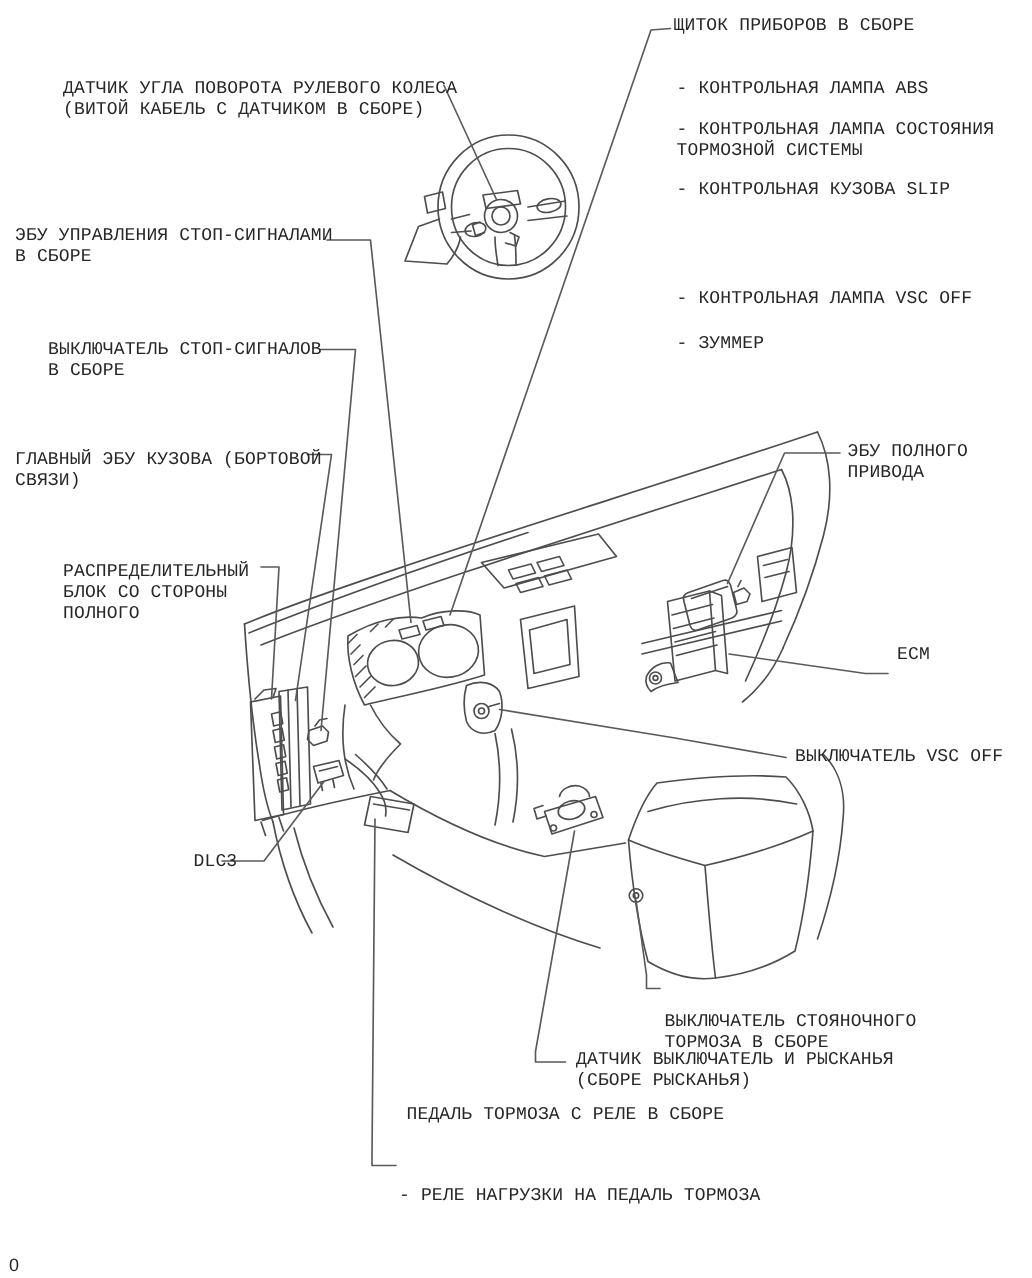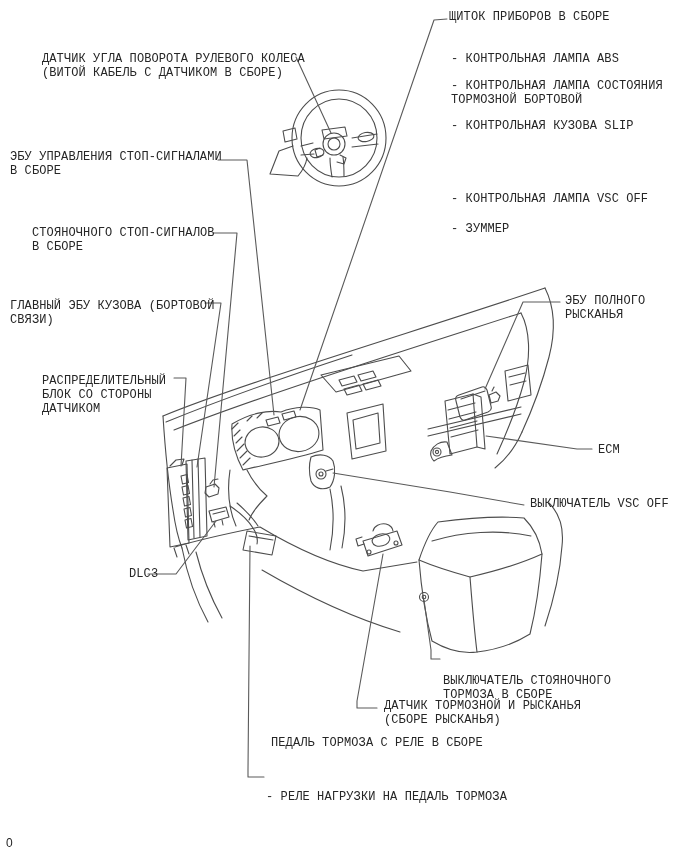--- a/index.html
+++ b/index.html
@@ -210,77 +210,77 @@
   <div class="lbl" style="left:449px;top:10px">
     <span>ЩИТОК ПРИБОРОВ В СБОРЕ</span>
   </div>
 
   <div class="lbl" style="left:451px;top:52px">
     <span>- КОНТРОЛЬНАЯ ЛАМПА ABS</span>
   </div>
 
   <div class="lbl" style="left:451px;top:79px">
     <span>- КОНТРОЛЬНАЯ ЛАМПА СОСТОЯНИЯ</span>
-    <span>ТОРМОЗНОЙ БОРТОВОЙ</span>
+    <span>ТОРМОЗНОЙ СИСТЕМЫ</span>
   </div>
 
   <div class="lbl" style="left:451px;top:119px">
     <span>- КОНТРОЛЬНАЯ КУЗОВА SLIP</span>
   </div>
 
 
   <div class="lbl" style="left:451px;top:192px">
     <span>- КОНТРОЛЬНАЯ ЛАМПА VSC OFF</span>
   </div>
 
   <div class="lbl" style="left:451px;top:222px">
     <span>- ЗУММЕР</span>
   </div>
 
   <div class="lbl" style="left:32px;top:226px">
-    <span>СТОЯНОЧНОГО СТОП-СИГНАЛОВ</span>
+    <span>ВЫКЛЮЧАТЕЛЬ СТОП-СИГНАЛОВ</span>
     <span>В СБОРЕ</span>
   </div>
 
   <div class="lbl" style="left:10px;top:299px">
     <span>ГЛАВНЫЙ ЭБУ КУЗОВА (БОРТОВОЙ</span>
     <span>СВЯЗИ)</span>
   </div>
 
   <div class="lbl" style="left:42px;top:374px">
     <span>РАСПРЕДЕЛИТЕЛЬНЫЙ</span>
     <span>БЛОК СО СТОРОНЫ</span>
-    <span>ДАТЧИКОМ</span>
+    <span>ПОЛНОГО</span>
   </div>
 
 
   <div class="lbl" style="left:565px;top:294px">
     <span>ЭБУ ПОЛНОГО</span>
-    <span>РЫСКАНЬЯ</span>
-  </div>
-
-  <div class="lbl" style="left:598px;top:443px">
+    <span>ПРИВОДА</span>
+  </div>
+
+  <div class="lbl" style="left:598px;top:429px">
     <span>ECM</span>
   </div>
 
   <div class="lbl" style="left:530px;top:497px">
     <span>ВЫКЛЮЧАТЕЛЬ VSC OFF</span>
   </div>
 
   <div class="lbl" style="left:129px;top:567px">
     <span>DLC3</span>
   </div>
 
   <div class="lbl" style="left:443px;top:674px">
     <span>ВЫКЛЮЧАТЕЛЬ СТОЯНОЧНОГО</span>
     <span>ТОРМОЗА В СБОРЕ</span>
   </div>
 
   <div class="lbl" style="left:384px;top:699px">
-    <span>ДАТЧИК ТОРМОЗНОЙ И РЫСКАНЬЯ</span>
+    <span>ДАТЧИК ВЫКЛЮЧАТЕЛЬ И РЫСКАНЬЯ</span>
     <span>(СБОРЕ РЫСКАНЬЯ)</span>
   </div>
 
   <div class="lbl" style="left:271px;top:736px">
     <span>ПЕДАЛЬ ТОРМОЗА С РЕЛЕ В СБОРЕ</span>
   </div>
 
   <div class="lbl" style="left:266px;top:790px">
     <span>- РЕЛЕ НАГРУЗКИ НА ПЕДАЛЬ ТОРМОЗА</span>
   </div>

